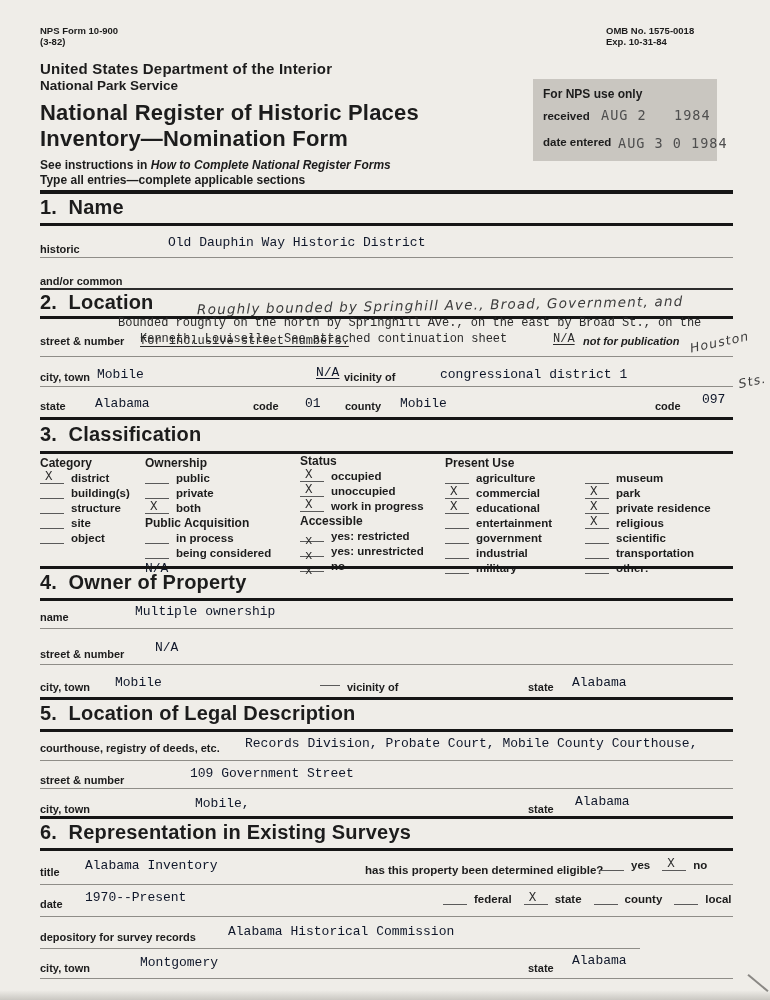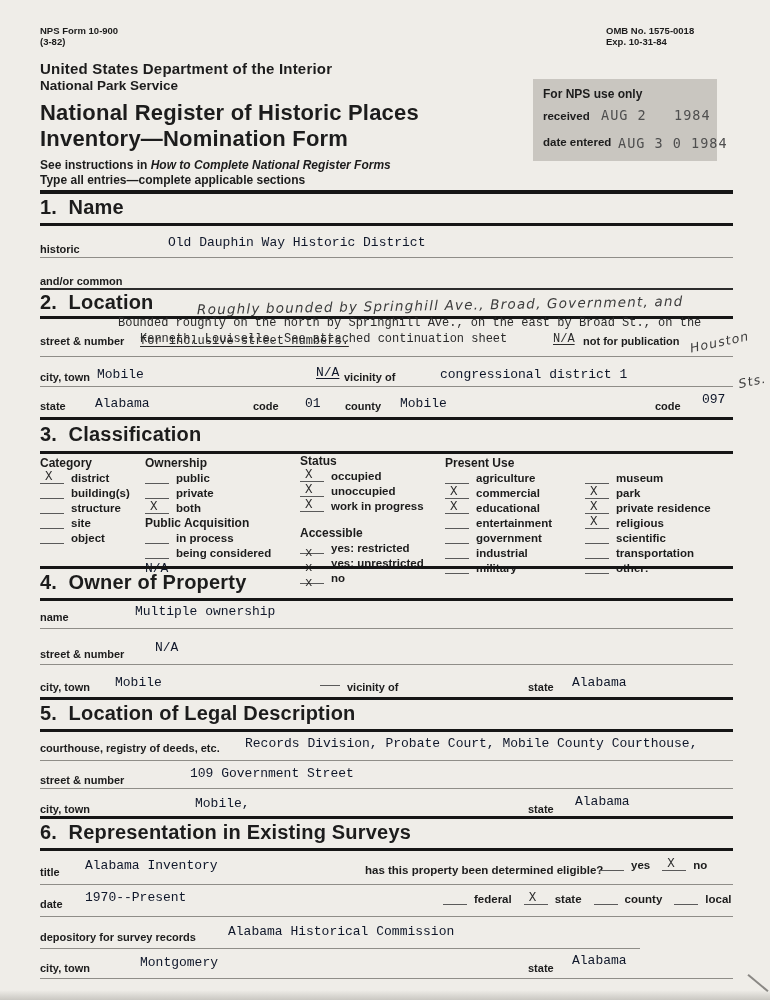--- a/index.html
+++ b/index.html
@@ -96,21 +96,21 @@
     <div>Houston</div>
     <div style="margin-left:40px;">Sts.</div>
   </div>
   <div class="rule" style="top:316px;"></div>
 
   <div class="abs mono-sm" style="left:118px; top:316px;">Bounded roughly on the north by Springhill Ave., on the east by Broad St., on the</div>
   <div class="abs lab" style="left:40px; top:335px;">street &amp; number</div>
   <div class="abs mono-sm" style="left:140px; top:332px;">Kenneth, Louiselle. See attached continuation sheet</div>
   <div class="abs mono-sm u" style="left:140px; top:334px;">for inclusive street numbers.</div>
   <div class="abs mono-sm u" style="left:553px; top:332px;">N/A</div>
-  <div class="abs lab" style="left:583px; top:335px;">not for publication</div>
+  <div class="abs lab" style="left:583px; top:335px;font-style:italic;">not for publication</div>
   <div class="line" style="top:356px;"></div>
 
   <div class="abs lab" style="left:40px; top:371px;">city, town</div>
   <div class="abs mono" style="left:97px; top:367px;">Mobile</div>
   <div class="abs mono u" style="left:316px; top:365px;">N/A</div>
   <div class="abs lab" style="left:344px; top:371px;">vicinity of</div>
   <div class="abs mono" style="left:440px; top:367px;">congressional district 1</div>
   <div class="line" style="top:386px;"></div>
 
   <div class="abs lab" style="left:40px; top:400px;">state</div>
@@ -201,21 +201,21 @@
           </span>
           <span class="cb-label">unoccupied</span>
         </div>
         <div class="cb-row">
           <span class="cb-line">
             <span class="cb-mark">X</span>
           </span>
           <span class="cb-label">work in progress</span>
         </div>
       </div>
-    <div class="colhead" style="margin-top:14px;">Accessible</div>
+    <div class="colhead" style="margin-top:2px;">Accessible</div>
     <div>
         <div class="cb-row">
           <span class="cb-line">
             <span class="cb-mark on">x</span>
           </span>
           <span class="cb-label">yes: restricted</span>
         </div>
         <div class="cb-row">
           <span class="cb-line">
             <span class="cb-mark on">x</span>

